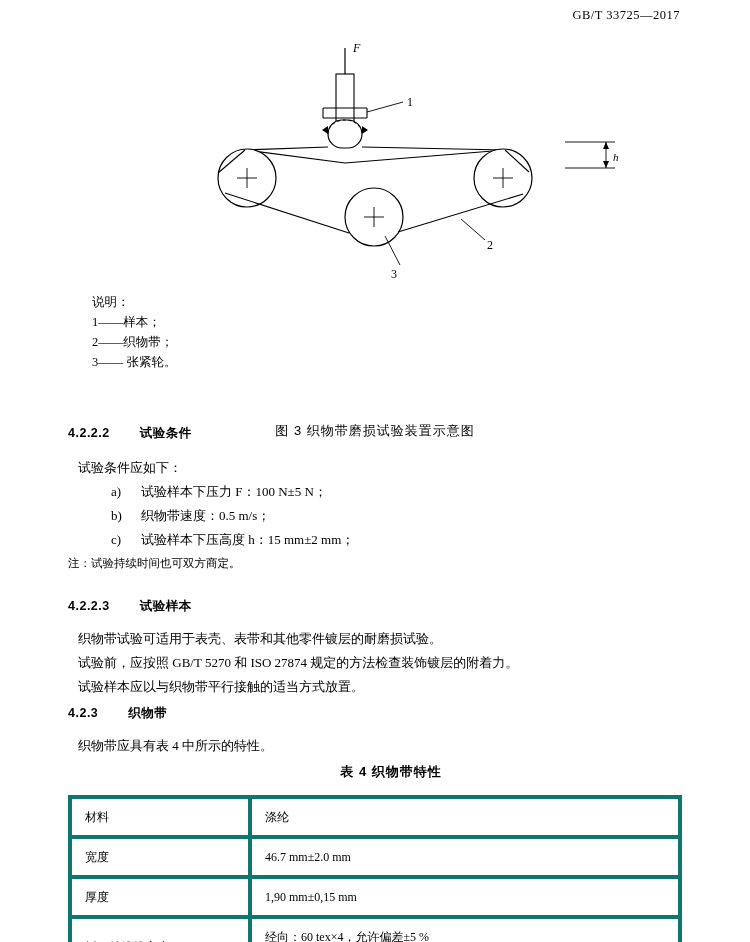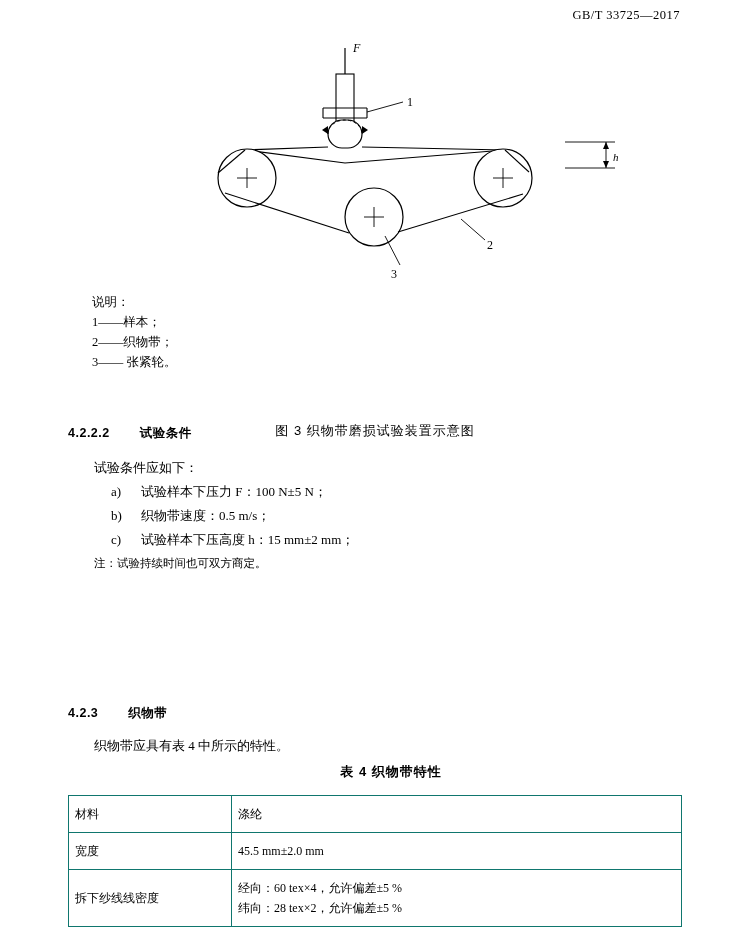--- a/index.html
+++ b/index.html
@@ -73,33 +73,32 @@
   .sec-head {
     font-family: "Liberation Sans", sans-serif;
     font-weight: bold;
     font-size: 12.5px;
     letter-spacing: 0.5px;
   }
   .sec-head .num { margin-right: 30px; }
   .para {
     font-size: 13px;
     line-height: 24px;
-    margin-left: 26px;
+    margin-left: 10px;
   }
   .item {
     font-size: 13px;
     line-height: 24px;
     margin-left: 43px;
     white-space: nowrap;
   }
   .item .lbl { display: inline-block; width: 30px; }
   .note {
     font-size: 11.5px;
     line-height: 22px;
-    margin-left: 26px;
   }
 
   
   .tbl-caption {
     position: absolute;
     left: 0;
     width: 750px;
     text-align: center;
     font-family: "Liberation Sans", sans-serif;
     font-weight: bold;
@@ -108,22 +107,22 @@
     padding-left: 16px;
   }
   table.tbl {
     position: absolute;
     left: 68px;
     width: 614px;
     border-collapse: collapse;
     font-size: 12px;
   }
   table.tbl td {
-    border: 1px solid #0f766e;
-    padding: 8px 6px;
+    border: 4px solid #0f766e;
+    padding: 8px 13px;
     vertical-align: middle;
     line-height: 20px;
     margin-left: 32px;
   }
   table.tbl td.c1 { width: 150px; }
   .cellline { display: block; }
 </style>
 </head>
 <body>
 
@@ -213,40 +212,53 @@
     </div>
     <div class="item">
       <span class="lbl">b)</span><span>织物带速度：0.5 m/s；</span>
     </div>
     <div class="item">
       <span class="lbl">c)</span><span>试验样本下压高度 h：15 mm±2 mm；</span>
     </div>
     <div class="note">注：试验持续时间也可双方商定。</div>
   </div>
 
+  <div class="sec" style="top:598px;">
+    <div class="sec-head">
+      <span class="num">4.2.2.3</span><span>试验样本</span>
+    </div>
+    <div style="height:12px"></div>
+    <div class="para">织物带试验可适用于表壳、表带和其他零件镀层的耐磨损试验。</div>
+    <div class="para">试验前，应按照 GB/T 5270 和 ISO 27874 规定的方法检查装饰镀层的附着力。</div>
+    <div class="para">试验样本应以与织物带平行接触的适当方式放置。</div>
+  </div>
 
   <div class="sec" style="top:705px;">
     <div class="sec-head">
       <span class="num">4.2.3</span><span>织物带</span>
     </div>
     <div style="height:12px"></div>
     <div class="para">织物带应具有表 4 中所示的特性。</div>
   </div>
 
   <div class="tbl-caption" style="top:763px;">表 4  织物带特性</div>
 
   <table class="tbl" style="top:795px;">
     <tbody>
       <tr>
         <td class="c1">材料</td>
         <td>涤纶</td>
       </tr>
       <tr>
         <td class="c1">宽度</td>
-        <td>45.5 mm±2.0 mm</td>
+        <td>46.7 mm±2.0 mm</td>
+      </tr>
+      <tr>
+        <td class="c1">厚度</td>
+        <td>1,90 mm±0,15 mm</td>
       </tr>
       <tr>
         <td class="c1">拆下纱线线密度</td>
         <td>
           <span class="cellline">经向：60 tex×4，允许偏差±5 %</span>
           <span class="cellline">纬向：28 tex×2，允许偏差±5 %</span>
         </td>
       </tr>
     </tbody>
   </table>

